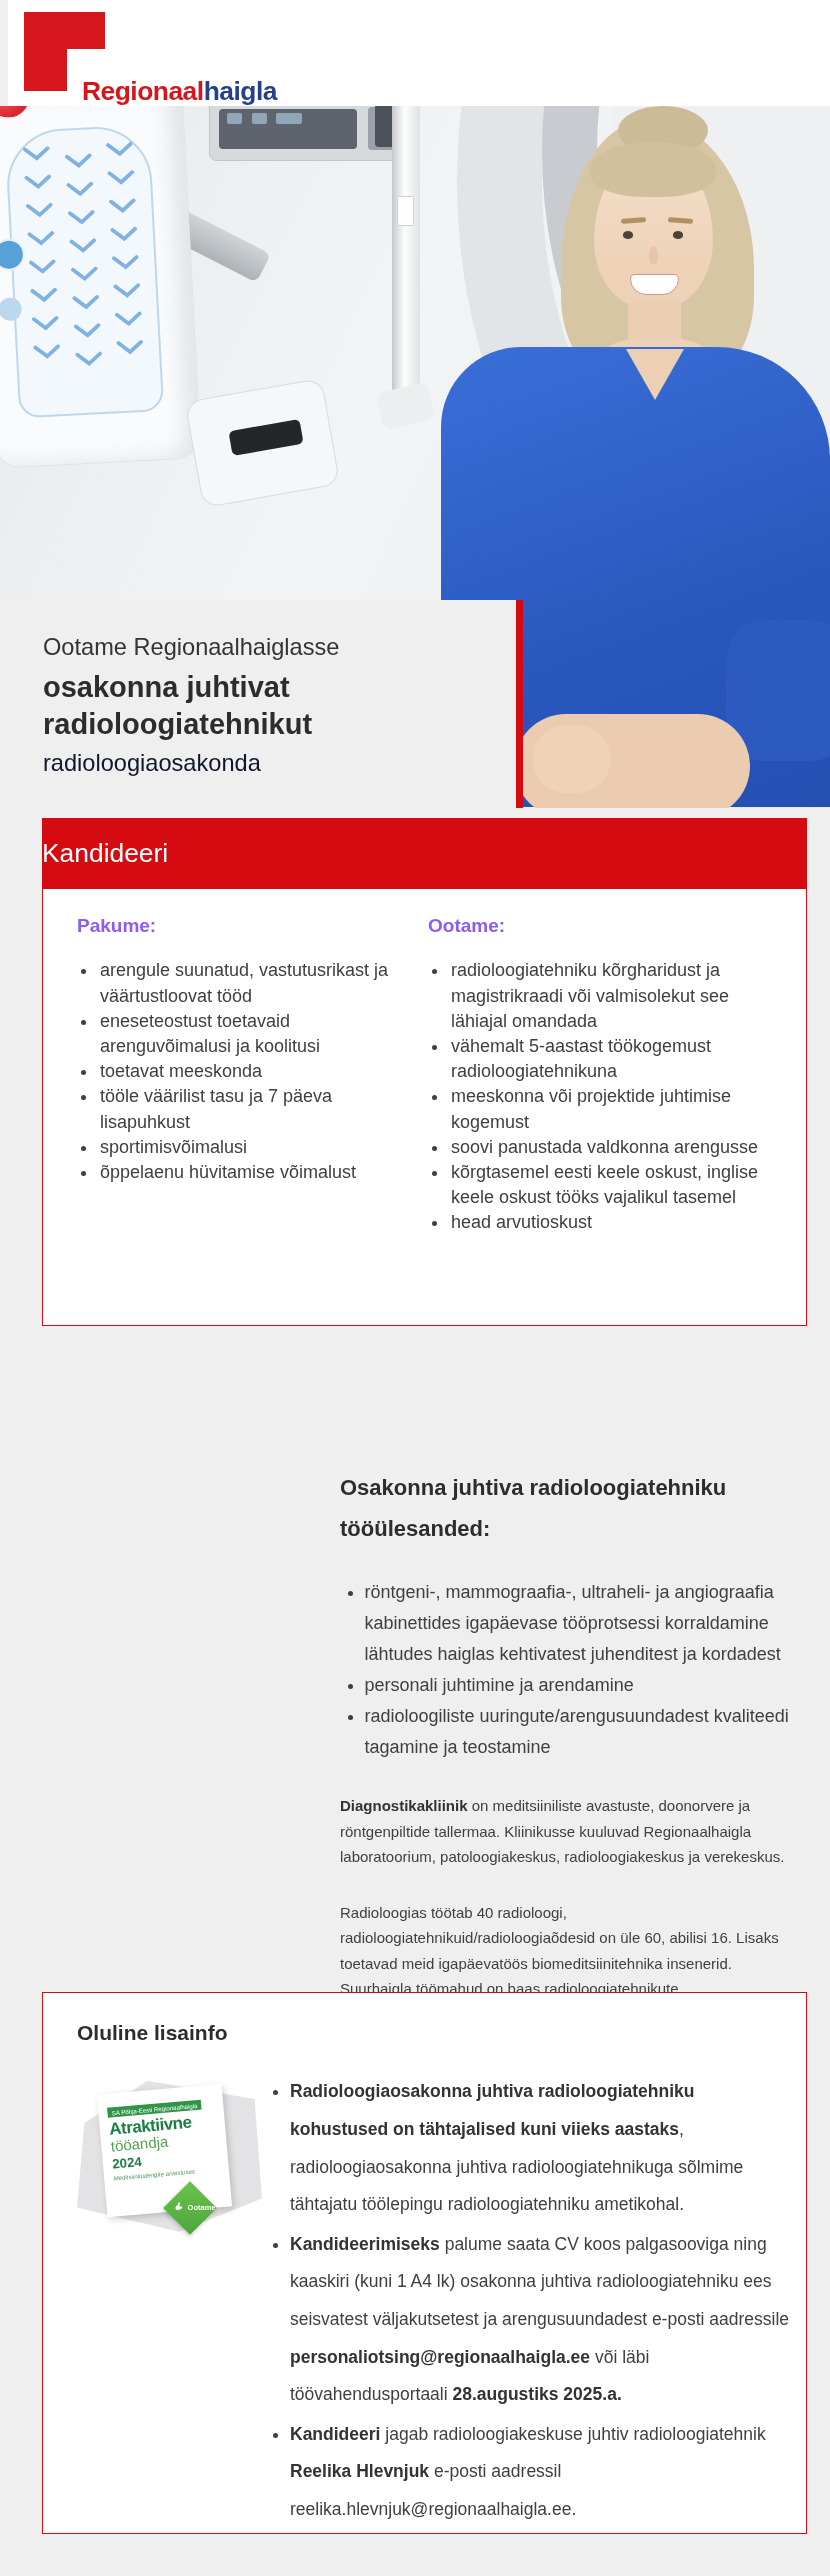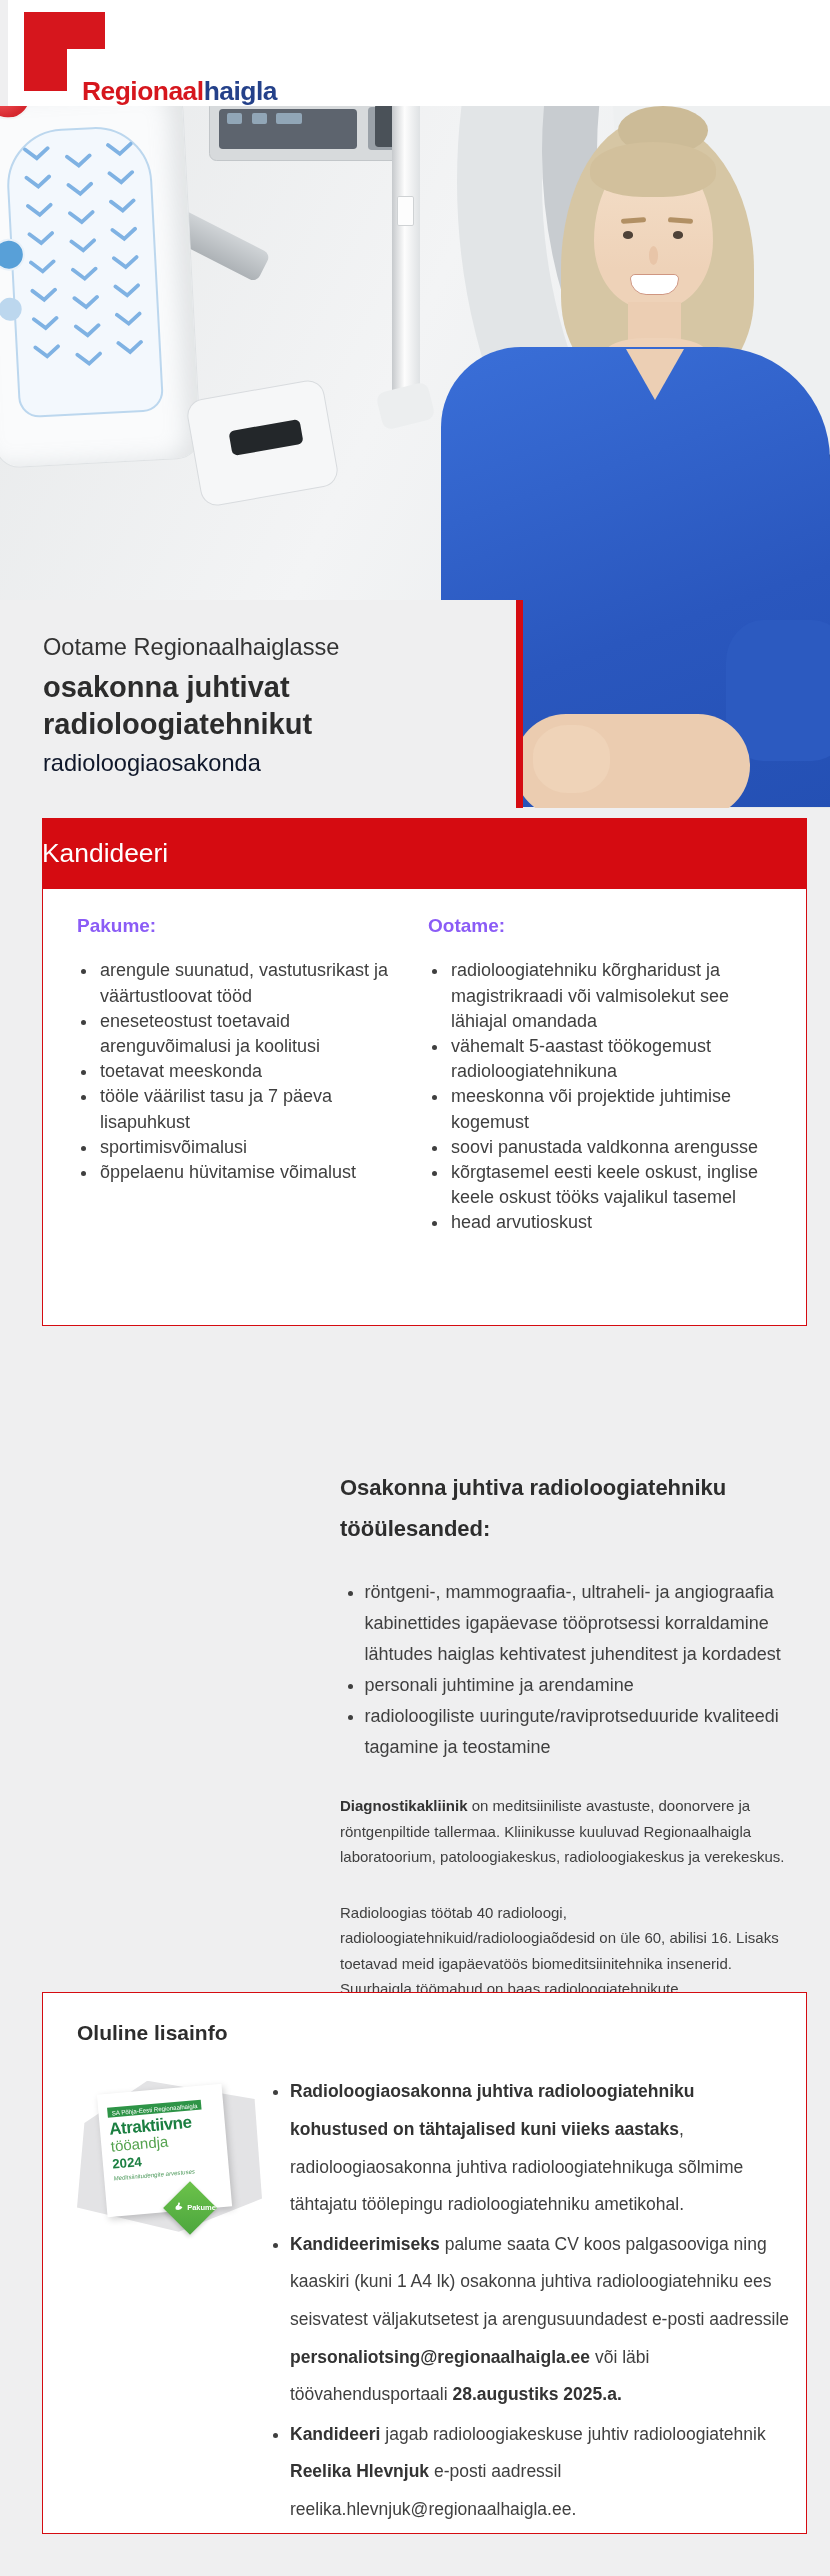--- a/index.html
+++ b/index.html
@@ -231,21 +231,21 @@
         </ul>
       </div>
     </div>
   </div>
 
   <div class="duties">
     <h2>Osakonna juhtiva radioloogiatehniku tööülesanded:</h2>
     <ul>
       <li>röntgeni-, mammograafia-, ultraheli- ja angiograafia kabinettides igapäevase tööprotsessi korraldamine lähtudes haiglas kehtivatest juhenditest ja kordadest</li>
       <li>personali juhtimine ja arendamine</li>
-      <li>radioloogiliste uuringute/raviprotseduuride kvaliteedi tagamine ja teostamine</li>
+      <li>radioloogiliste uuringute/arengusuundadest kvaliteedi tagamine ja teostamine</li>
     </ul>
     <p class="about-p"><b>Diagnostikakliinik</b><span> on meditsiiniliste avastuste, doonorvere ja röntgenpiltide tallermaa. Kliinikusse kuuluvad Regionaalhaigla laboratoorium, patoloogiakeskus, radioloogiakeskus ja verekeskus.</span></p>
     <p class="about-p">Radioloogias töötab 40 radioloogi, radioloogiatehnikuid/radioloogiaõdesid on üle 60, abilisi 16. Lisaks toetavad meid igapäevatöös biomeditsiinitehnika insenerid. Suurhaigla töömahud on baas radioloogiatehnikute spetsialiseerumisele kitsamates diagnostikavaldkondades.</p>
   </div>
 
   <div class="info-box">
     <h2>Oluline lisainfo</h2>
     <div class="info-flex">
       <div class="badge-wrap">
         <div class="badge-paper"></div>
@@ -254,21 +254,21 @@
           <div class="badge-l1">Atraktiivne</div>
           <div class="badge-l2">tööandja</div>
           <div class="badge-l3">2024</div>
           <div class="badge-sub">Meditsiinitudengite arvestuses</div>
         </div>
         <div class="badge-diamond"></div>
         <div class="badge-diamond-inner">
           <svg width="11.3" height="11.3" viewBox="0 0 12 12">
               <path d="M3 9 Q2 6 4 5 Q6 4 5.5 2.5 Q5.2 1.4 6.5 1.5 Q8 1.7 7.2 3.5 L6.5 5.5 Q9 5 10 7 Q8.5 9.5 5.5 9.5 Z" fill="#ffffff"></path>
             </svg>
-          <span class="badge-foot">Pakume</span>
+          <span class="badge-foot">Ootame</span>
         </div>
       </div>
       <div class="info-bullets">
         <ul>
           <li><b>Radioloogiaosakonna juhtiva radioloogiatehniku kohustused on tähtajalised kuni viieks aastaks</b><span>, radioloogiaosakonna juhtiva radioloogiatehnikuga sõlmime tähtajatu töölepingu radioloogiatehniku ametikohal.</span></li>
           <li><b>Kandideerimiseks</b><span> palume saata CV koos palgasooviga ning kaaskiri (kuni 1 A4 lk) osakonna juhtiva radioloogiatehniku ees seisvatest väljakutsetest ja arengusuundadest e-posti aadressile </span><b>personaliotsing@regionaalhaigla.ee</b><span> või läbi töövahendusportaali </span><b>28.augustiks 2025.a.</b></li>
           <li><b>Kandideeri</b><span> jagab radioloogiakeskuse juhtiv radioloogiatehnik </span><b>Reelika Hlevnjuk</b><span> e-posti aadressil reelika.hlevnjuk@regionaalhaigla.ee.</span></li>
         </ul>
       </div>
     </div>

